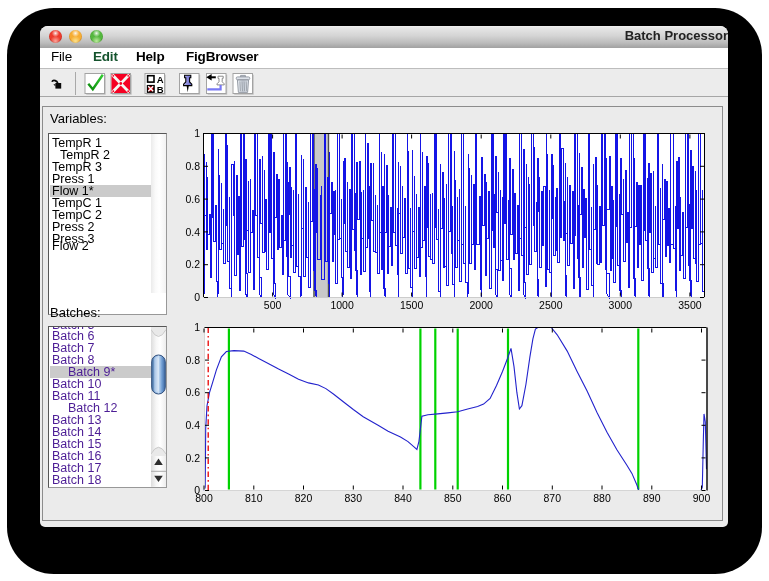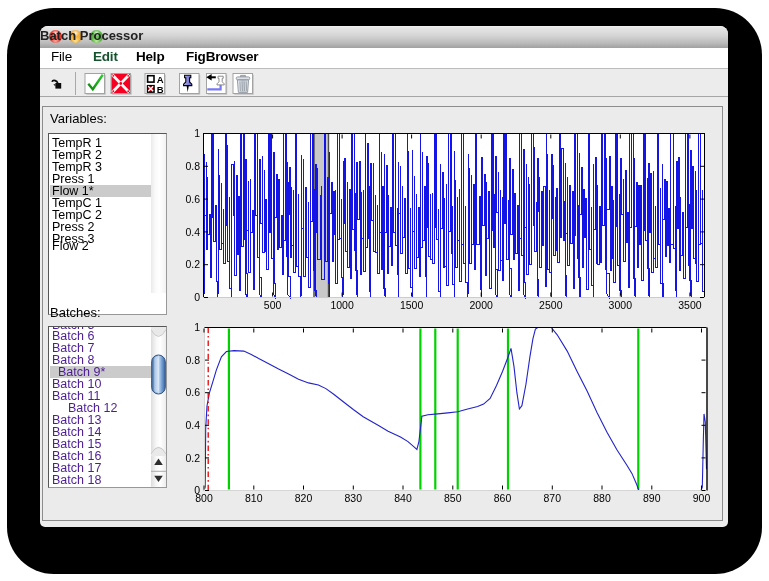--- a/index.html
+++ b/index.html
@@ -6,21 +6,21 @@
 .abs { position:absolute; }
 </style></head>
 <body>
 <div class="abs" style="left:7px;top:7.5px;width:755px;height:566px;background:#000;border-radius:47px"></div>
 <div class="abs" style="left:40px;top:26px;width:688px;height:501px;background:#ececec;border-radius:8px 8px 5px 5px"></div>
 
 <div class="abs" style="left:40px;top:26px;width:688px;height:21.5px;border-radius:8px 8px 0 0;background:linear-gradient(180deg,#f2f2f2 0%,#e6e6e6 8%,#d4d4d4 45%,#bababa 78%,#a0a0a0 100%);border-bottom:1px solid #636363"></div>
 <div style="position:absolute;left:48.8px;top:29.9px;width:13.2px;height:13.2px;border-radius:50%;background:radial-gradient(circle at 50% 25%, rgba(255,255,255,0.95) 0%, rgba(255,255,255,0.55) 12%, rgba(255,255,255,0) 32%),radial-gradient(circle at 50% 85%, #fba79c 0%, rgba(255,255,255,0) 40%),radial-gradient(circle at 50% 45%, #ed3a2c 0%, #ed3a2c 55%, #7e120b 92%)"></div>
 <div style="position:absolute;left:69.2px;top:29.9px;width:13.2px;height:13.2px;border-radius:50%;background:radial-gradient(circle at 50% 25%, rgba(255,255,255,0.95) 0%, rgba(255,255,255,0.55) 12%, rgba(255,255,255,0) 32%),radial-gradient(circle at 50% 85%, #fbe38d 0%, rgba(255,255,255,0) 40%),radial-gradient(circle at 50% 45%, #f6ad33 0%, #f6ad33 55%, #9c5c0e 92%)"></div>
 <div style="position:absolute;left:90.0px;top:29.9px;width:13.2px;height:13.2px;border-radius:50%;background:radial-gradient(circle at 50% 25%, rgba(255,255,255,0.95) 0%, rgba(255,255,255,0.55) 12%, rgba(255,255,255,0) 32%),radial-gradient(circle at 50% 85%, #bdeb9f 0%, rgba(255,255,255,0) 40%),radial-gradient(circle at 50% 45%, #54b73e 0%, #54b73e 55%, #2a6b14 92%)"></div>
-<div class="abs" style="left:40px;top:27.5px;width:688px;text-align:left;font-size:13px;font-weight:bold;color:#222">Batch Processor</div>
+<div class="abs" style="left:40px;top:27.5px;width:688px;text-align:right;font-size:13px;font-weight:bold;color:#222">Batch Processor</div>
 
 <div class="abs" style="left:40px;top:47.5px;width:688px;height:20px;background:#ffffff;border-bottom:1px solid #bdbdbd"></div>
 <div class="abs" style="left:51px;top:48.6px;font-size:13.5px;letter-spacing:-0.2px;font-weight:normal;color:#000">File</div>
 <div class="abs" style="left:93px;top:48.6px;font-size:13.5px;letter-spacing:-0.2px;font-weight:bold;color:#14532d">Edit</div>
 <div class="abs" style="left:136px;top:48.6px;font-size:13.5px;letter-spacing:-0.2px;font-weight:bold;color:#000">Help</div>
 <div class="abs" style="left:186px;top:48.6px;font-size:13.5px;letter-spacing:-0.2px;font-weight:bold;color:#000">FigBrowser</div>
 
 <div class="abs" style="left:40px;top:68.5px;width:688px;height:27px;background:#ececec;border-bottom:1px solid #a6a6a6"></div>
 <svg style="position:absolute;left:44px;top:68px" width="260" height="30">
     <defs>
@@ -81,38 +81,38 @@
     <line x1="195.9" y1="13.400000000000006" x2="196.4" y2="23.200000000000003" stroke="#9aa0a8" stroke-width="0.9"></line>
     <line x1="198.0" y1="13.400000000000006" x2="198.5" y2="23.200000000000003" stroke="#9aa0a8" stroke-width="0.9"></line>
     <line x1="200.1" y1="13.400000000000006" x2="200.6" y2="23.200000000000003" stroke="#9aa0a8" stroke-width="0.9"></line>
     <line x1="202.20000000000002" y1="13.400000000000006" x2="202.70000000000002" y2="23.200000000000003" stroke="#9aa0a8" stroke-width="0.9"></line>
   </svg>
 
 <div class="abs" style="left:42px;top:106px;width:679px;height:413px;border:1px solid #8c8c8c;background:#ebebeb"></div>
 <div class="abs" style="left:50px;top:111px;font-size:13px;color:#000">Variables:</div>
 <div style="position:absolute;left:48px;top:133px;width:119px;height:182px;background:#ffffff;border:1px solid;border-color:#565656 #989898 #989898 #565656;box-sizing:border-box;overflow:hidden;font-size:12.5px;line-height:12.05px;color:#000">
 <div style="position:absolute;left:1px;top:2.70px;width:103px;height:12.05px;padding-left:2px;white-space:nowrap">TempR 1</div>
-    <div style="position:absolute;left:1px;top:14.75px;width:103px;height:12.05px;padding-left:2px;white-space:nowrap">TempR 2</div>
+    <div style="position:absolute;left:9px;top:14.75px;width:103px;height:12.05px;padding-left:2px;white-space:nowrap">TempR 2</div>
     <div style="position:absolute;left:1px;top:26.80px;width:103px;height:12.05px;padding-left:2px;white-space:nowrap">TempR 3</div>
     <div style="position:absolute;left:1px;top:38.85px;width:103px;height:12.05px;padding-left:2px;white-space:nowrap">Press 1</div>
     <div style="position:absolute;left:1px;top:50.90px;width:103px;height:12.05px;background:#cbcbcb;padding-left:2px;white-space:nowrap">Flow 1*</div>
     <div style="position:absolute;left:1px;top:62.95px;width:103px;height:12.05px;padding-left:2px;white-space:nowrap">TempC 1</div>
     <div style="position:absolute;left:1px;top:75.00px;width:103px;height:12.05px;padding-left:2px;white-space:nowrap">TempC 2</div>
     <div style="position:absolute;left:1px;top:87.05px;width:103px;height:12.05px;padding-left:2px;white-space:nowrap">Press 2</div>
     <div style="position:absolute;left:1px;top:99.10px;width:103px;height:12.05px;padding-left:2px;white-space:nowrap">Press 3</div>
     <div style="position:absolute;left:1px;top:106px;width:103px;height:12.05px;padding-left:2px;white-space:nowrap">Flow 2</div>
 <div style="position:absolute;right:0px;top:0px;width:15px;height:159px;background:linear-gradient(90deg,#ebebeb,#fafafa 30%,#ffffff 55%,#f2f2f2)"></div>
 </div>
 <div class="abs" style="left:50px;top:305px;font-size:13px;color:#000">Batches:</div>
 <div style="position:absolute;left:48px;top:326px;width:119px;height:161.5px;background:#ffffff;border:1px solid;border-color:#565656 #989898 #989898 #565656;box-sizing:border-box;overflow:hidden;font-size:12.5px;line-height:12.05px;color:#4c1d95">
 <div style="position:absolute;left:1px;top:-7.95px;width:102px;height:12.05px;padding-left:2px;white-space:nowrap">Batch 5</div>
     <div style="position:absolute;left:1px;top:2.60px;width:102px;height:12.05px;padding-left:2px;white-space:nowrap">Batch 6</div>
     <div style="position:absolute;left:1px;top:14.65px;width:102px;height:12.05px;padding-left:2px;white-space:nowrap">Batch 7</div>
     <div style="position:absolute;left:1px;top:26.70px;width:102px;height:12.05px;padding-left:2px;white-space:nowrap">Batch 8</div>
-    <div style="position:absolute;left:1px;top:38.75px;width:102px;height:12.05px;background:#cbcbcb;padding-left:8px;white-space:nowrap">Batch 9*</div>
+    <div style="position:absolute;left:1px;top:38.75px;width:102px;height:12.05px;background:#cbcbcb;padding-left:18px;white-space:nowrap">Batch 9*</div>
     <div style="position:absolute;left:1px;top:50.80px;width:102px;height:12.05px;padding-left:2px;white-space:nowrap">Batch 10</div>
     <div style="position:absolute;left:1px;top:62.85px;width:102px;height:12.05px;padding-left:2px;white-space:nowrap">Batch 11</div>
     <div style="position:absolute;left:1px;top:74.90px;width:102px;height:12.05px;padding-left:18px;white-space:nowrap">Batch 12</div>
     <div style="position:absolute;left:1px;top:86.95px;width:102px;height:12.05px;padding-left:2px;white-space:nowrap">Batch 13</div>
     <div style="position:absolute;left:1px;top:99.00px;width:102px;height:12.05px;padding-left:2px;white-space:nowrap">Batch 14</div>
     <div style="position:absolute;left:1px;top:111.05px;width:102px;height:12.05px;padding-left:2px;white-space:nowrap">Batch 15</div>
     <div style="position:absolute;left:1px;top:123.10px;width:102px;height:12.05px;padding-left:2px;white-space:nowrap">Batch 16</div>
     <div style="position:absolute;left:1px;top:135.15px;width:102px;height:12.05px;padding-left:2px;white-space:nowrap">Batch 17</div>
     <div style="position:absolute;left:1px;top:147.20px;width:102px;height:12.05px;padding-left:2px;white-space:nowrap">Batch 18</div>
 <svg style="position:absolute;right:0px;top:0px" width="15" height="159.5">

